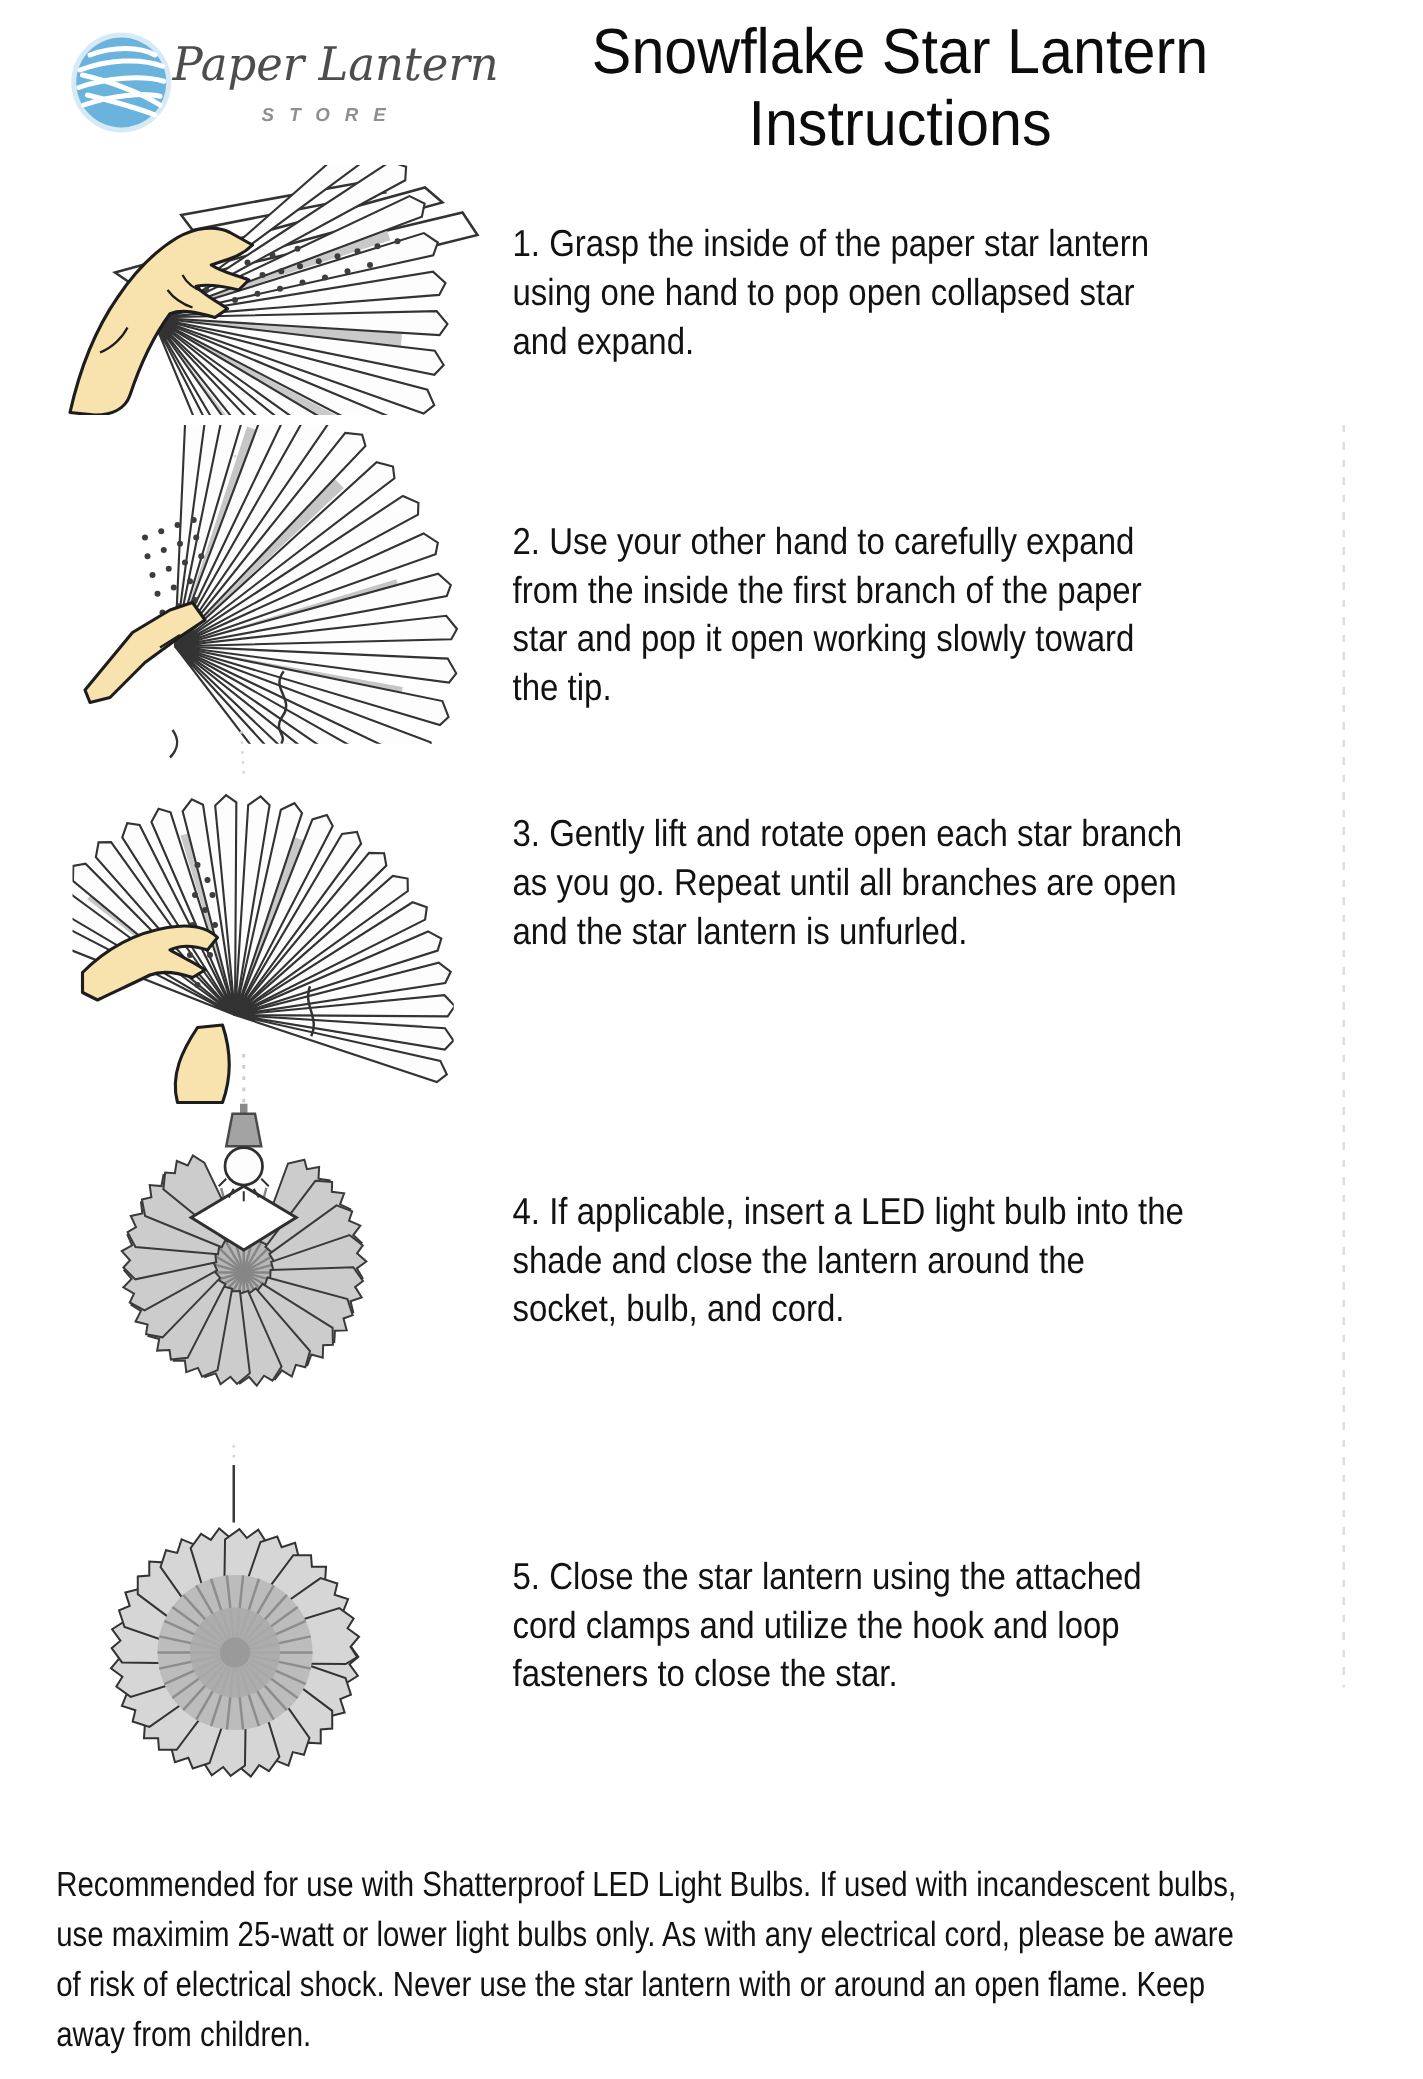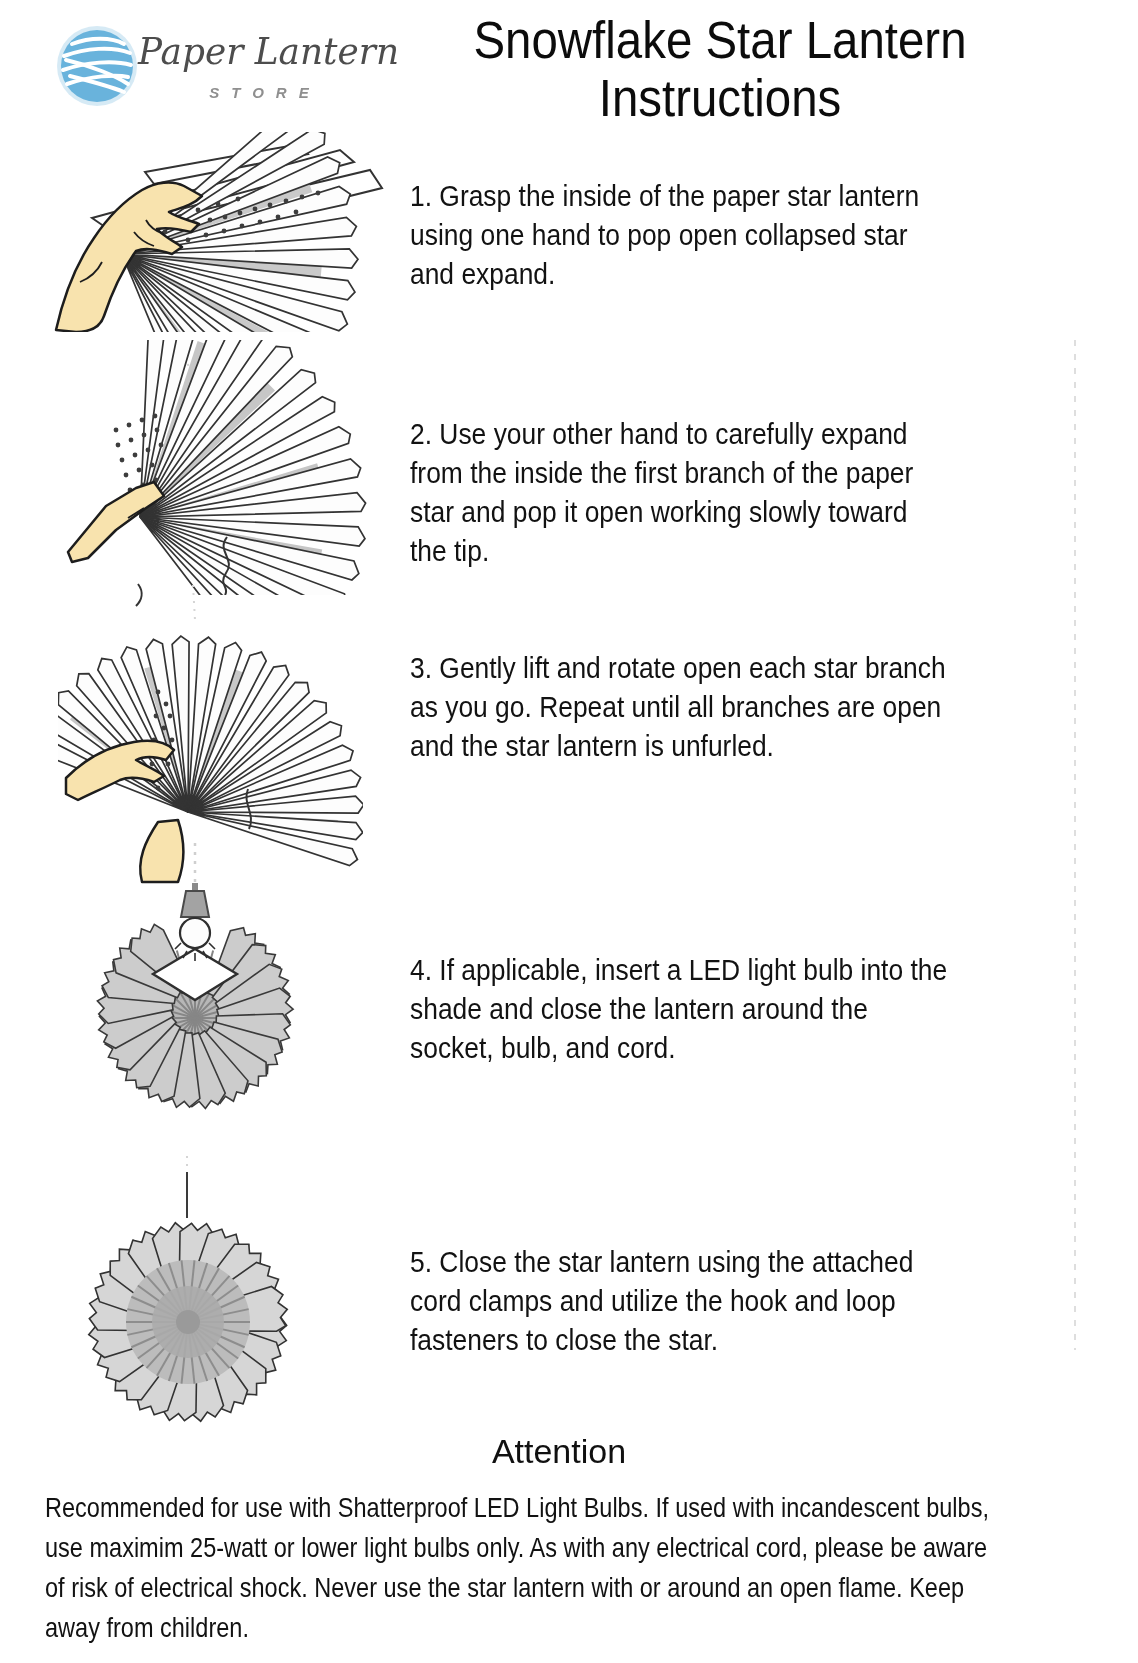--- a/index.html
+++ b/index.html
@@ -375,20 +375,19 @@
       <use href="#d5" transform="translate(115,166) rotate(120)"></use>
       <use href="#d5" transform="translate(115,166) rotate(132)"></use>
       <use href="#d5" transform="translate(115,166) rotate(144)"></use>
       <use href="#d5" transform="translate(115,166) rotate(156)"></use>
       <use href="#d5" transform="translate(115,166) rotate(168)"></use>
     </g>
     <circle cx="115" cy="166" r="36" fill="#ababab" opacity="0.9"></circle>
     <circle cx="115" cy="166" r="12" fill="#9a9a9a"></circle>
   </svg>
 
-  <div id="attention-heading">Attention</div>
   <div id="attention-body">Recommended for use with Shatterproof LED Light Bulbs. If used with incandescent bulbs,
 use maximim 25-watt or lower light bulbs only. As with any electrical cord, please be aware
 of risk of electrical shock. Never use the star lantern with or around an open flame. Keep
 away from children.</div>
 
   <div id="scan-line"></div>
 </div>
 
 </body></html>

